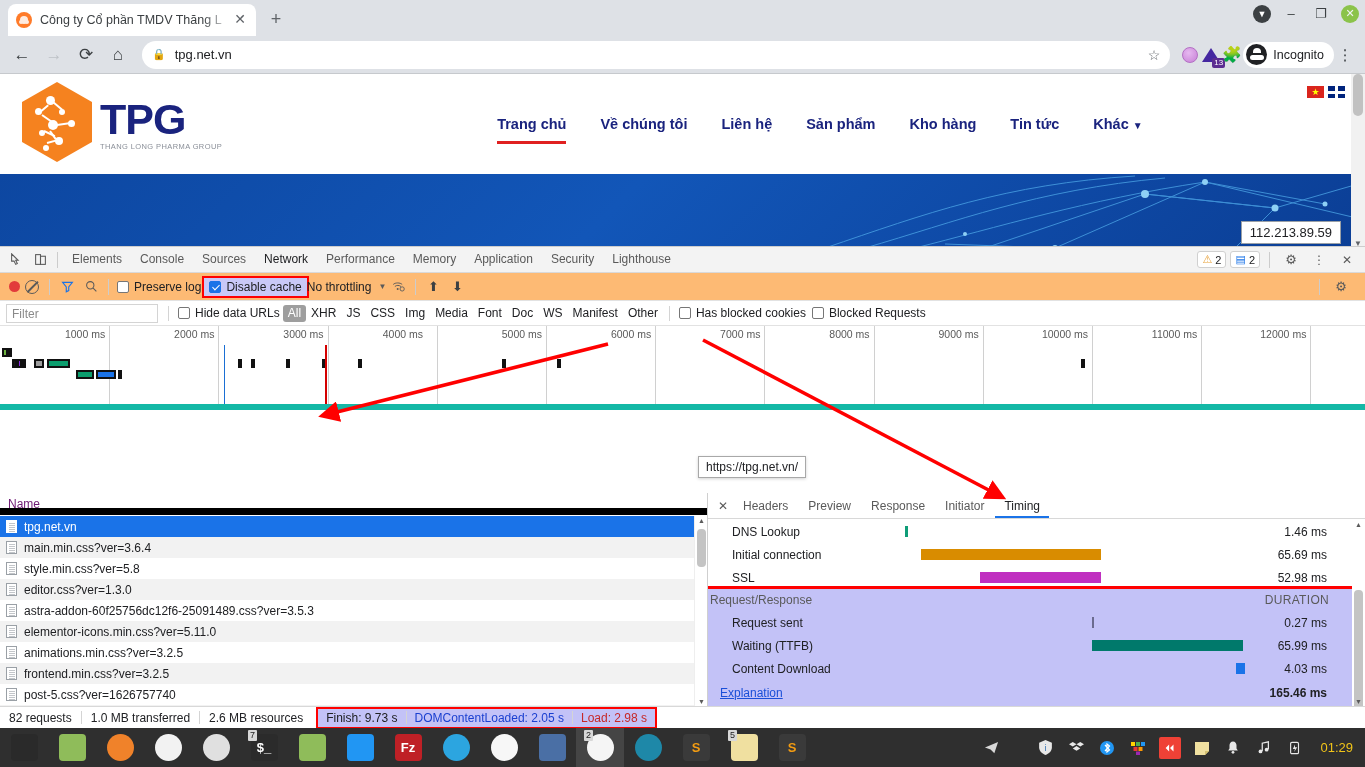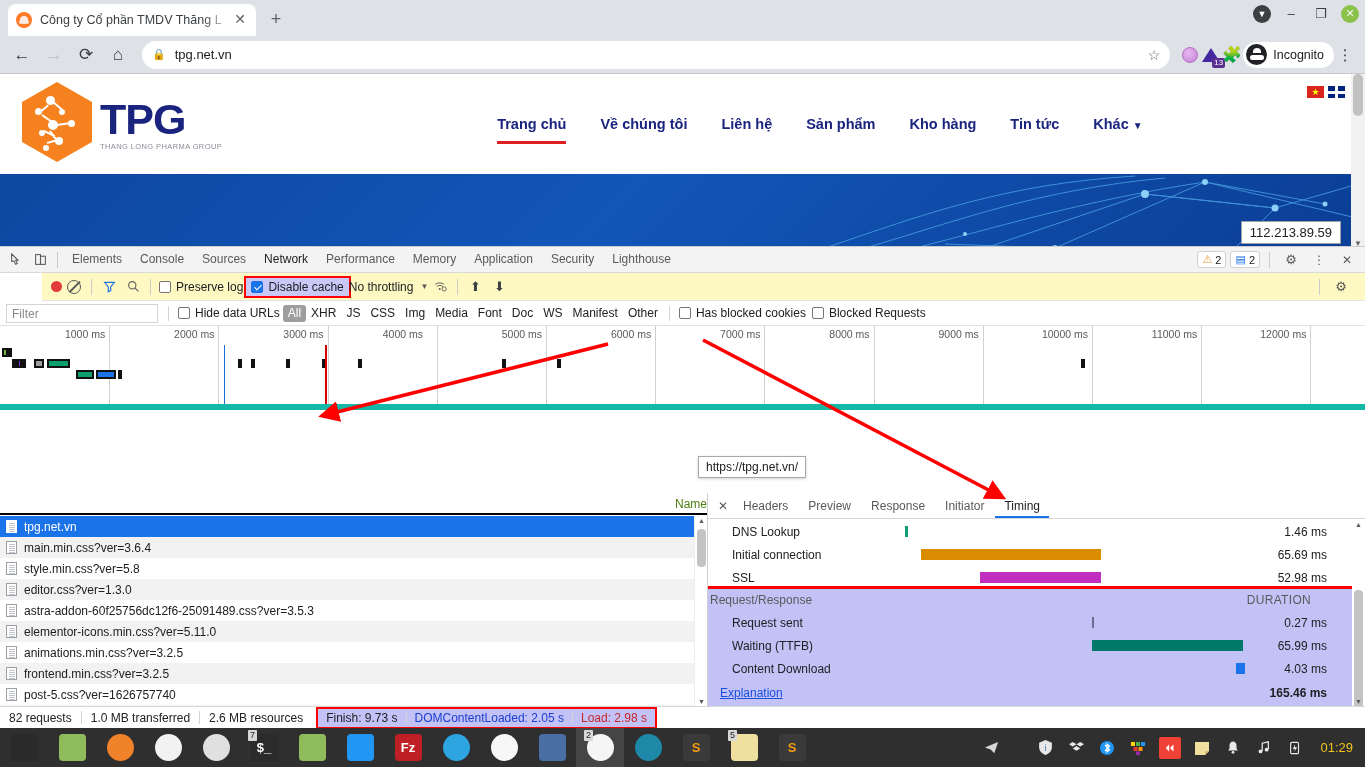--- a/index.html
+++ b/index.html
@@ -105,21 +105,21 @@
   .dt-tabbar { height:26px; display:flex; align-items:center; background:#f3f3f3; border-bottom:1px solid #d9d9d9; padding-left:4px; }
   .dt-icon { width:24px; height:22px; display:flex; align-items:center; justify-content:center; color:#5a5a5a; }
   .dt-sep { width:1px; height:16px; background:#ccc; margin:0 5px; }
   .dt-tab { padding:0 9px; height:25px; line-height:25px; color:#5a5a5a; white-space:nowrap; }
   .dt-tab.active { color:#202124; }
   .dt-right { margin-left:auto; display:flex; align-items:center; gap:4px; padding-right:6px; }
   .badge { display:flex; align-items:center; gap:3px; border:1px solid #d0d0d0; border-radius:3px; padding:0 4px; height:17px; background:#fff; font-size:11px; }
   .badge .warn { color:#e8a33d; font-size:11px; }
   .badge .msg { color:#1a73e8; font-size:11px; }
 
-  .dt-toolbar { height:28px; display:flex; align-items:center; gap:0; padding:0 6px; border-bottom:1px solid #e2e2e2; background:#fef9c3;margin-left:42px; }
+  .dt-toolbar { height:28px; display:flex; align-items:center; gap:0; padding:0 6px; border-bottom:1px solid #e2e2e2; background:#fdba74; }
   .rec { width:11px; height:11px; border-radius:50%; background:#e23b3b; margin-left:3px;}
   .clear { width:14px; height:14px; border-radius:50%; border:1.5px solid #5a5a5a; position:relative; }
   .clear::after{content:"";position:absolute;left:-1px;top:5px;width:15px;height:1.5px;background:#5a5a5a;transform:rotate(-45deg);}
   .funnel { color:#1a73e8; font-size:13px; }
   .srch { color:#5a5a5a; font-size:12px; }
   .cb { width:12px; height:12px; border:1px solid #767676; border-radius:2px; background:#fff; display:inline-block; vertical-align:-2px;}
   .cb.checked { background:#1a73e8; border-color:#1a73e8; position:relative; }
   .cb.checked::after{content:"";position:absolute;left:3.5px;top:1px;width:3px;height:6px;border:solid #fff;border-width:0 1.6px 1.6px 0;transform:rotate(45deg);}
   .lbl { color:#202124; }
   .chkwrap { display:flex; align-items:center; gap:5px; padding:1px 3px; }
@@ -141,21 +141,21 @@
   .ruler { height:19px; position:relative; }
   .tick { position:absolute; top:0; height:84px; border-left:1px solid #d0d0d0; }
   .ticklbl { position:absolute; top:2px; font-size:10.5px; color:#5a5a5a; transform:translateX(-100%); padding-right:4px; white-space:nowrap;}
   .bars { position:absolute; top:19px; left:0; right:0; height:65px; }
   .bar { position:absolute; height:9px; }
   .bluelineline { position:absolute; top:19px; width:1.5px; height:65px; background:#1a6fd4; }
   .redlineline { position:absolute; top:19px; width:1.5px; height:65px; background:#d40000; }
 
   .panes { position:absolute; top:246px; left:0; width:1365px; height:213px; display:flex; }
   .leftpane { width:708px; border-right:1px solid #cfcfcf; position:relative; background:#fff; }
-  .namehdr { height:22px; line-height:22px; padding-left:8px; border-bottom:2px solid #000000; color:#4d7c0f; background:#fff;text-align:right; }
+  .namehdr { height:22px; line-height:22px; padding-left:8px; border-bottom:7px solid #000000; color:#701a75; background:#fff; }
   .rows { position:absolute; top:23px; left:0; right:0; bottom:0; overflow:hidden; }
   .row { height:21px; display:flex; align-items:center; padding-left:6px; color:#202124; white-space:nowrap;}
   .row:nth-child(even) { background:#f2f2f2; }
   .row.sel { background:#1a73e8; color:#fff; }
   .fileicon { width:11px; height:13px; flex:none; margin-right:7px; background:#fff; border:1px solid #9aa0a6; position:relative; }
   .fileicon::after { content:""; position:absolute; left:1.5px; top:2px; right:1.5px; height:1px;
      box-shadow:0 2px 0 #c3c6ca, 0 4px 0 #c3c6ca, 0 6px 0 #c3c6ca, 0 8px 0 #c3c6ca; background:#c3c6ca;}
   .row.sel .fileicon { background:#fff; border-color:#fff; }
   .lp-scroll { position:absolute; right:0; top:23px; width:13px; bottom:0; background:#fff; border-left:1px solid #eee;}
   .lp-scroll .thumb { position:absolute; top:13px; left:2px; width:9px; height:38px; background:#c4c4c4; border-radius:4px;}
@@ -165,21 +165,21 @@
   .rp-tabs { height:26px; display:flex; align-items:center; border-bottom:1px solid #d8d8d8; padding-left:6px; gap:2px; }
   .rp-close { width:18px; text-align:center; color:#5a5a5a; font-size:12px; }
   .rp-tab { padding:0 9px; height:25px; line-height:26px; color:#5a5a5a; }
   .rp-tab.active { color:#202124; border-bottom:2px solid #1a73e8; }
   .timing { position:absolute; top:27px; left:0; right:0; bottom:0; overflow:hidden; }
   .trow { height:23px; display:flex; align-items:center; position:relative; }
   .trow .tlabel { padding-left:24px; color:#202124; }
   .trow .tval { position:absolute; right:38px; color:#202124; }
   .sect-hdr { height:22px; display:flex; align-items:center; position:relative; }
   .sect-hdr .sl { padding-left:2px; color:#5a5a5a; }
-  .sect-hdr .sr { position:absolute; right:54px; color:#5a5a5a; letter-spacing:.3px; }
+  .sect-hdr .sr { position:absolute; right:36px; color:#5a5a5a; letter-spacing:.3px; }
   .tbar { position:absolute; height:11px; }
   .reqresp-block { background:#c3c2f7; outline:3px solid #f00; position:relative; }
   .expl { height:26px; display:flex; align-items:center; position:relative; }
   .expl a { padding-left:12px; color:#1a4fd8; text-decoration:underline; }
   .expl .tval { position:absolute; right:38px; font-weight:bold; color:#202124; }
   .rp-scroll { position:absolute; right:0; top:27px; width:13px; bottom:0; background:#fff; }
   .rp-scroll .thumb { position:absolute; top:70px; left:2px; width:9px; height:120px; background:#c4c4c4; border-radius:4px;}
   .rp-scroll .a { position:absolute; left:0; width:13px; text-align:center; font-size:7px; color:#5a5a5a; }
 
   .statusbar { position:absolute; bottom:0; left:0; width:1365px; height:22px; display:flex; align-items:center;

